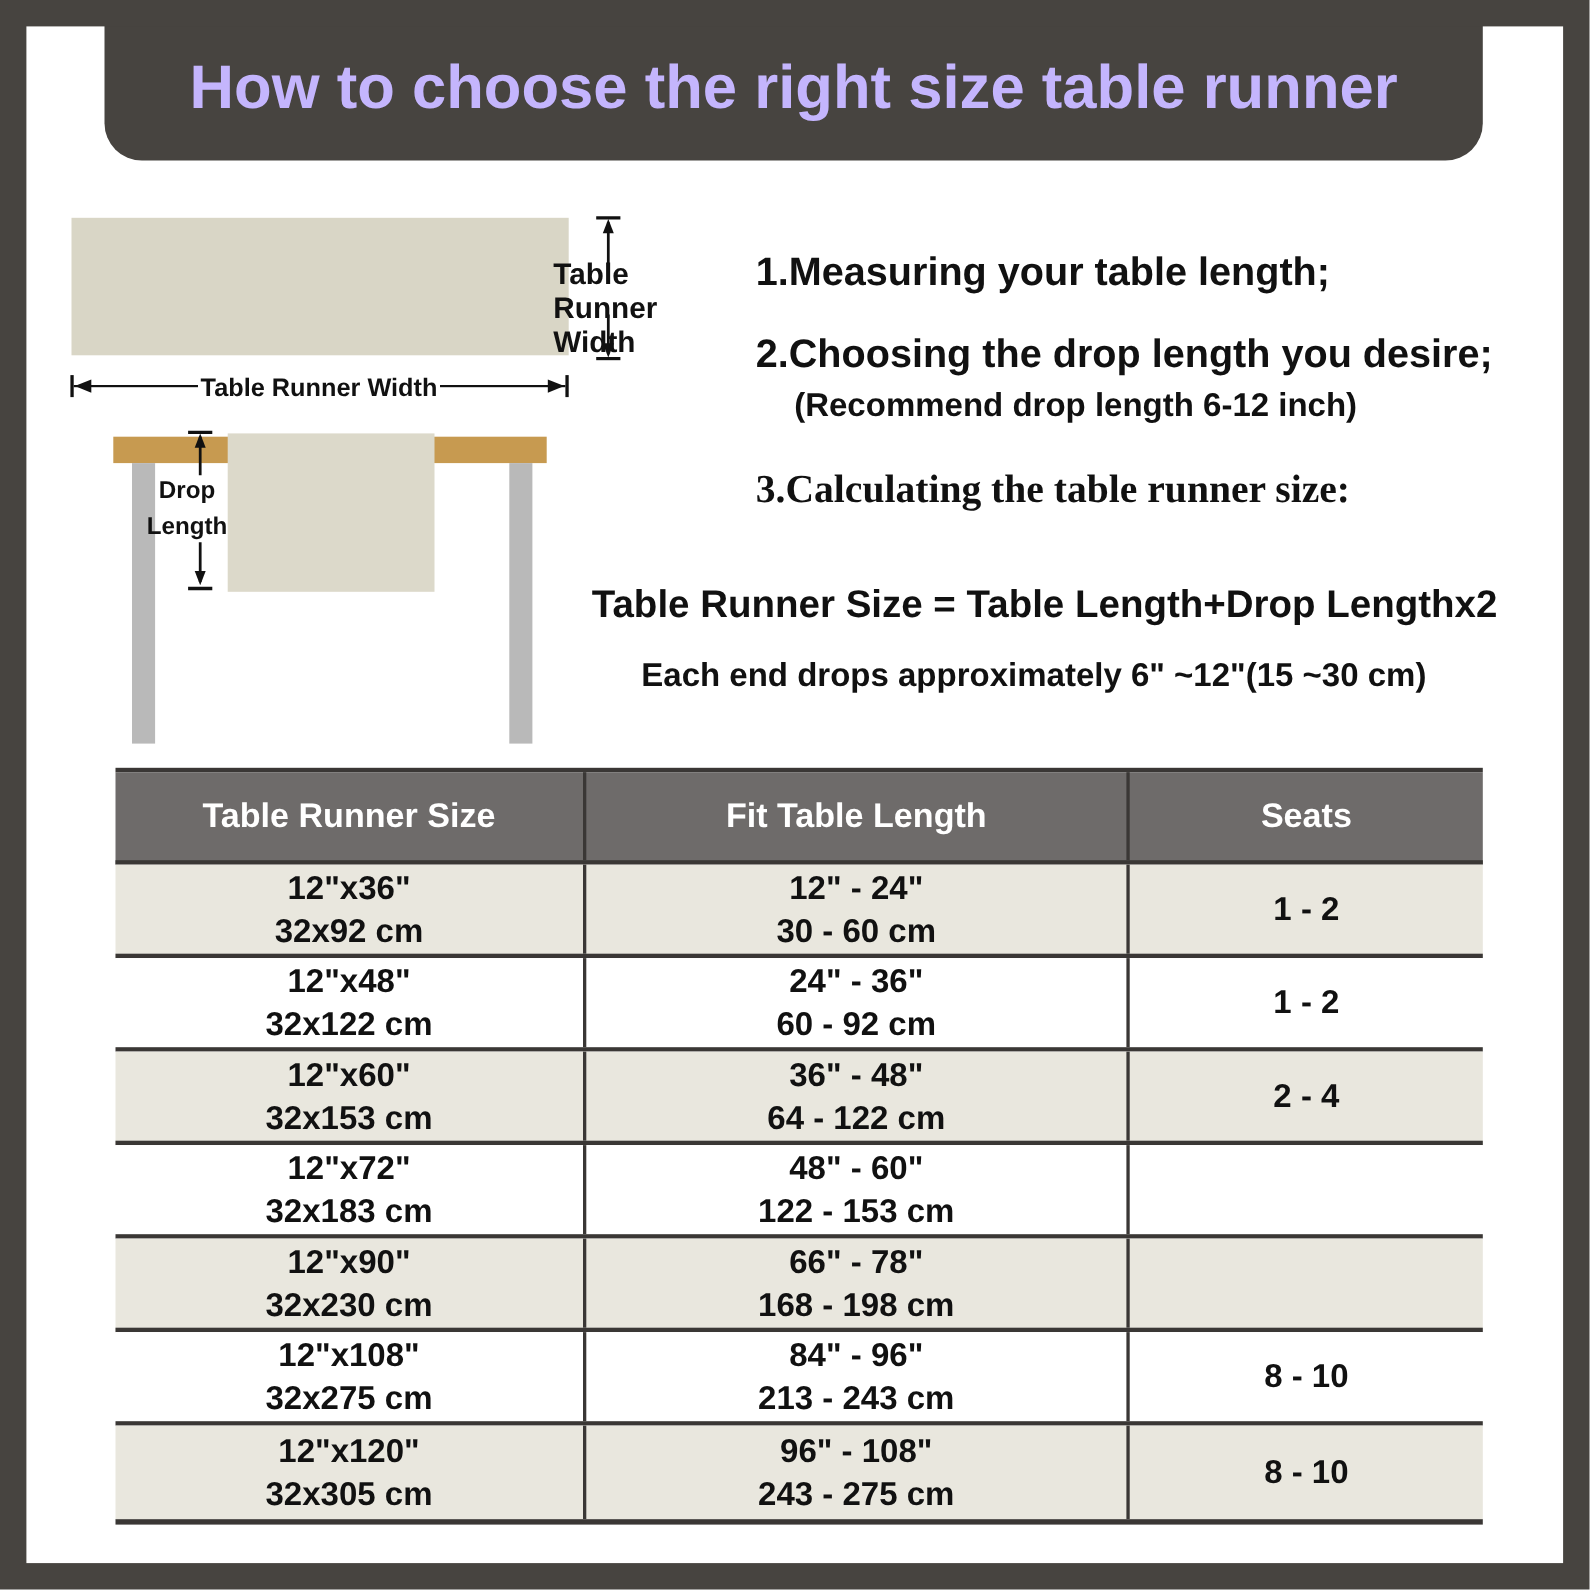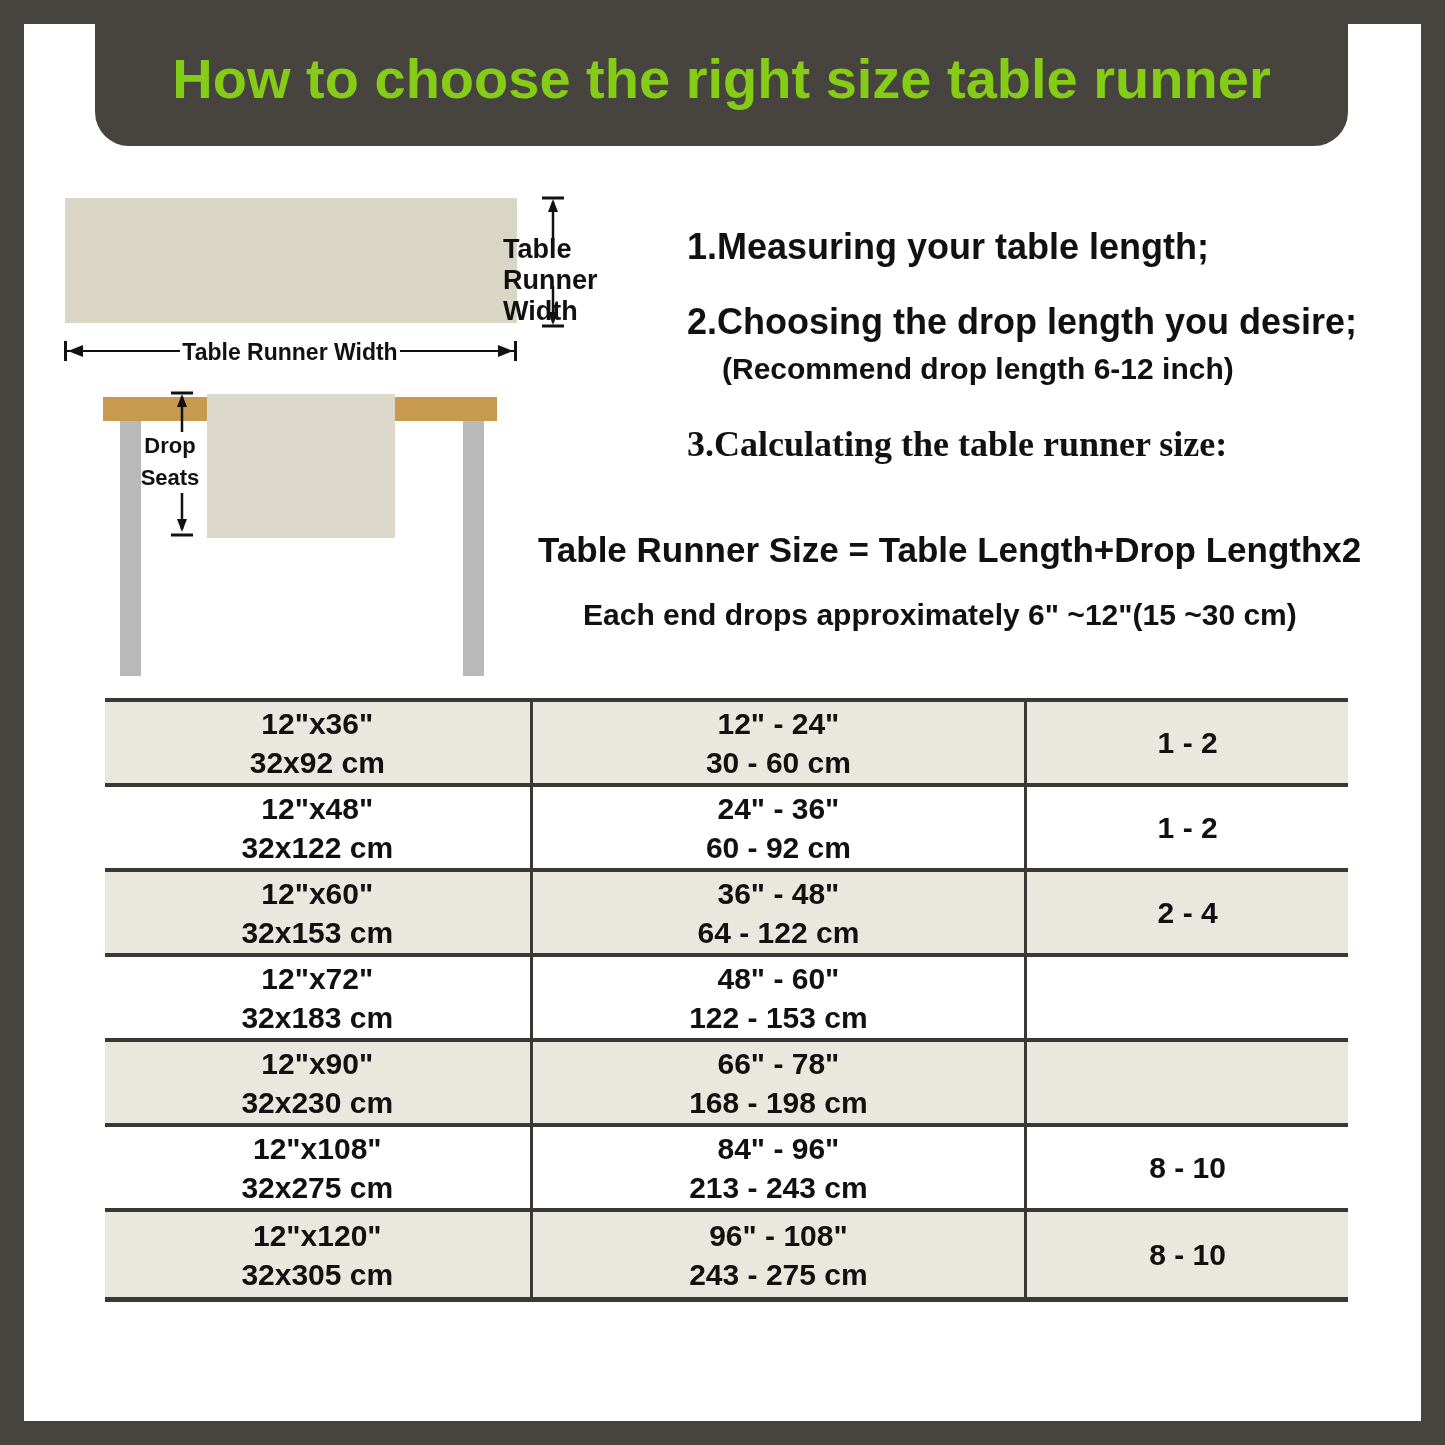--- a/index.html
+++ b/index.html
@@ -15,21 +15,21 @@
     box-sizing:border-box; z-index:40; pointer-events:none;
   }
 
   
   .banner {
     position:absolute; left:95px; top:0; width:1253px; height:146px;
     background:#474440; border-radius:0 0 34px 34px; z-index:30;
     display:flex; align-items:center; justify-content:center;
   }
   .banner .title {
-    color:#84cc16; font-size:56px; font-weight:bold; white-space:nowrap;
+    color:#c4b5fd; font-size:56px; font-weight:bold; white-space:nowrap;
     margin:0; padding-top:10px;
   }
 
   
   .runner-top { left:65px; top:198px; width:452px; height:125px; background:#d9d6c6; }
   .width-label {
     left:503px; top:234px; width:168px; 
     font-size:27px; font-weight:bold; line-height:31px;
   }
   .len-line  { left:67px;  top:350px; width:447px; height:2px; background:#111; }
@@ -118,31 +118,36 @@
 <div class="abs runner-side"></div>
 <svg class="abs" style="left:168px; top:390px;" width="28" height="150">
   <line x1="3" y1="3" x2="25" y2="3" stroke="#111" stroke-width="3"></line>
   <polygon points="14,4 9,17 19,17" fill="#111"></polygon>
   <line x1="14" y1="7" x2="14" y2="42" stroke="#111" stroke-width="2.5"></line>
   <line x1="14" y1="103" x2="14" y2="139" stroke="#111" stroke-width="2.5"></line>
   <polygon points="14,142 9,129 19,129" fill="#111"></polygon>
   <line x1="3" y1="145" x2="25" y2="145" stroke="#111" stroke-width="3"></line>
 </svg>
 <div class="abs drop-label1">Drop</div>
-<div class="abs drop-label2">Seats</div>
+<div class="abs drop-label2">Length</div>
 
 <div class="abs step step1">1.Measuring your table length;</div>
 <div class="abs step step2">2.Choosing the drop length you desire;</div>
 <div class="abs note">(Recommend drop length 6-12 inch)</div>
 <div class="abs step step3">3.Calculating the table runner size:</div>
 
 <div class="abs formula">Table Runner Size = Table Length+Drop Lengthx2</div>
 <div class="abs formula-note">Each end drops approximately 6" ~12"(15 ~30 cm)</div>
 
 <div class="sizetable">
+  <div class="trow header">
+    <div class="cell c1">Table Runner Size</div>
+    <div class="cell c2">Fit Table Length</div>
+    <div class="cell c3">Seats</div>
+  </div>
   <div id="size-table-body">
       <div class="trow odd">
         <div class="cell c1">
           <div class="cellline">12"x36"</div>
           <div class="cellline">32x92 cm</div>
         </div>
         <div class="cell c2">
           <div class="cellline">12" - 24"</div>
           <div class="cellline">30 - 60 cm</div>
         </div>

